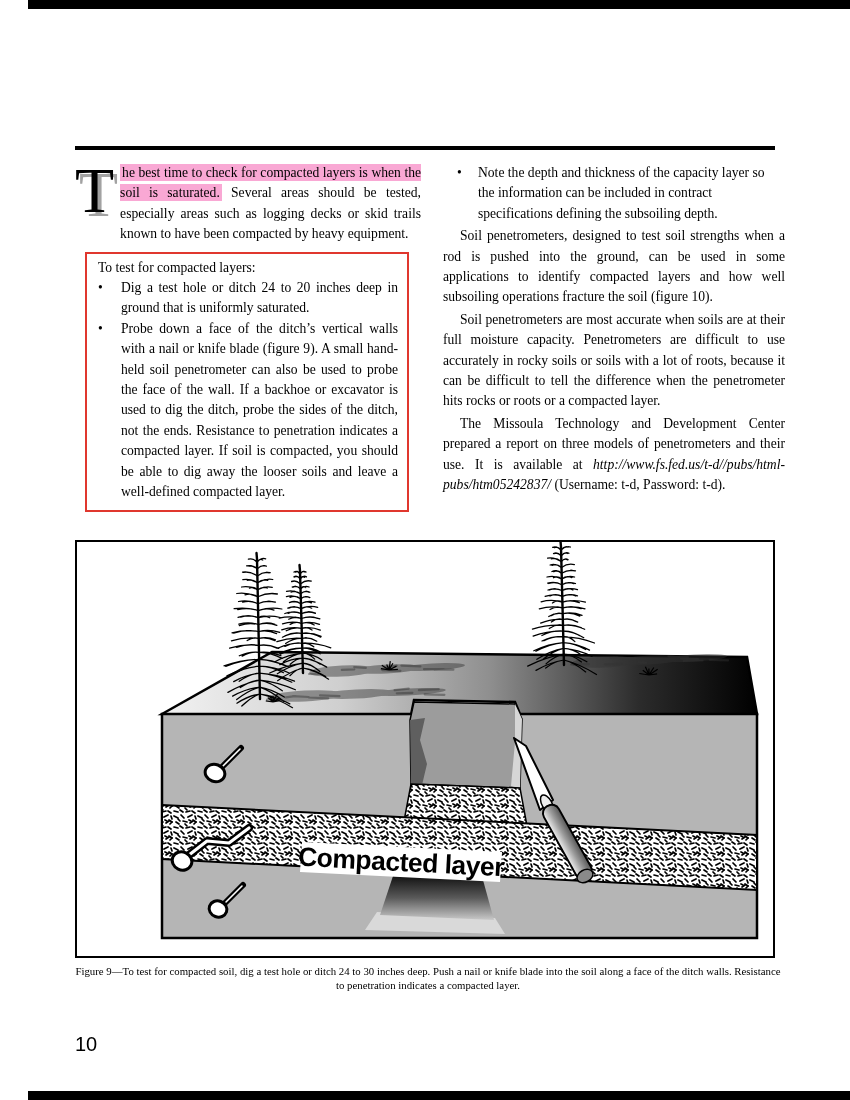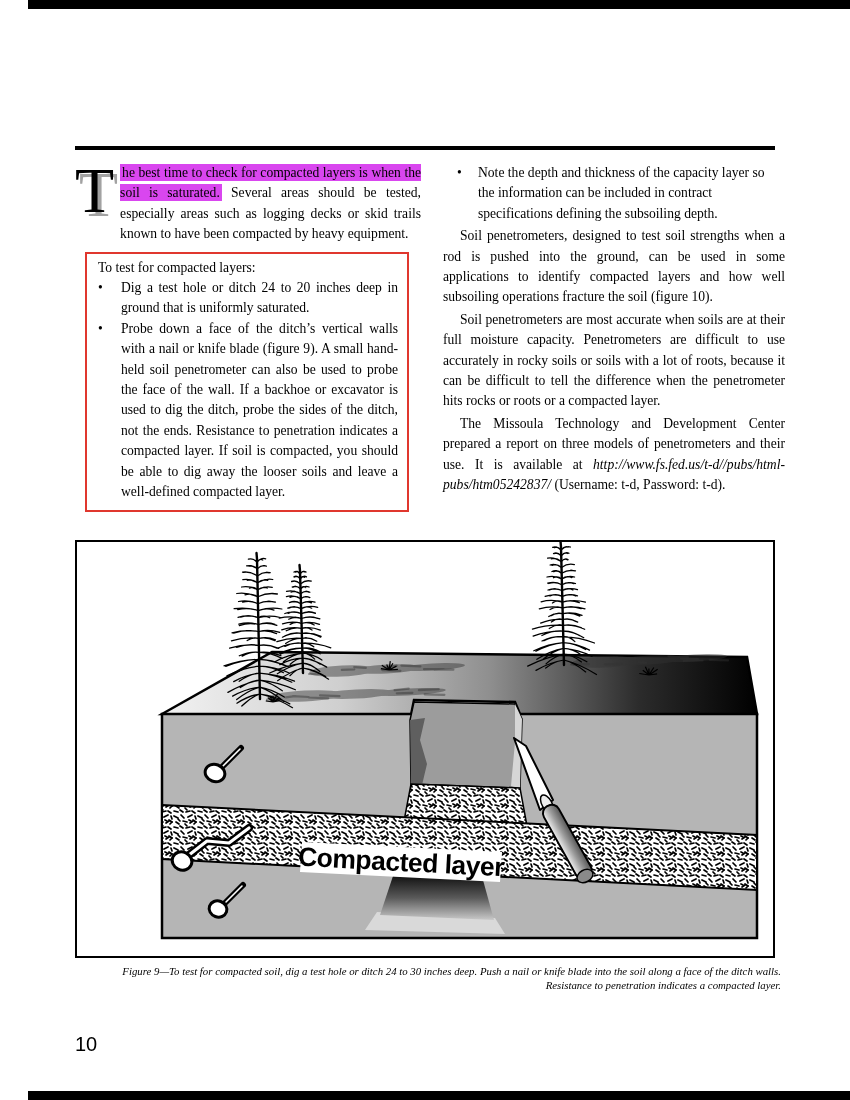--- a/index.html
+++ b/index.html
@@ -20,36 +20,36 @@
   .bitem{display:flex;}
   .bmark{flex:none;width:23px;}
   .btext{flex:1;text-align:justify;}
   .rbullet{display:flex;margin-left:16px;width:312px;text-align:left;}
   .rbullet .bmark{width:21px;}
   .rpara{margin:2px;text-indent:17px;}
   .ital{font-style:italic;}
   .figbox{position:absolute;left:75px;top:540px;width:700px;height:418px;border:2px solid #000;
           box-sizing:border-box;background:#fff;}
   .figbox svg{display:block;width:100%;height:100%;}
-  .caption{position:absolute;left:75px;top:965px;width:706px;font-size:10.8px;line-height:13.6px;text-align:right;font-style:italic;}
+  .caption{position:absolute;left:75px;top:965px;width:706px;font-size:10.8px;line-height:13.6px;text-align:center;}
   .pagenum{position:absolute;left:75px;top:1033px;font-family:"Liberation Sans","DejaVu Sans",sans-serif;font-size:20px;}
 </style>
 </head>
 <body>
 
 <div class="page">
   <div class="bar top"></div>
 
   <div class="rule"></div>
 
   <div class="columns">
 
     <div class="col">
       <p style="margin:0">
-        <span class="dropcap">T</span><span class="hl" style="background: #d946ef;">he best time to check for compacted layers is when the soil is saturated.</span><span> Several areas should be tested, especially areas such as logging decks or skid trails known to have been compacted by heavy equipment.</span>
+        <span class="dropcap">T</span><span class="hl" style="background: #f9a8d4;">he best time to check for compacted layers is when the soil is saturated.</span><span> Several areas should be tested, especially areas such as logging decks or skid trails known to have been compacted by heavy equipment.</span>
       </p>
       <div class="redbox" style="border-color: rgb(224, 55, 46);">
         <div>To test for compacted layers:</div>
         <div class="bitem">
           <span class="bmark">•</span>
           <span class="btext">Dig a test hole or ditch 24 to 20 inches deep in ground that is uniformly saturated.</span>
         </div>
         <div class="bitem">
           <span class="bmark">•</span>
           <span class="btext">Probe down a face of the ditch’s vertical walls with a nail or knife blade (figure 9). A small hand-held soil penetrometer can also be used to probe the face of the wall. If a backhoe or excavator is used to dig the ditch, probe the sides of the ditch, not the ends. Resistance to penetration indicates a compacted layer. If soil is compacted, you should be able to dig away the looser soils and leave a well-defined compacted layer.</span>

